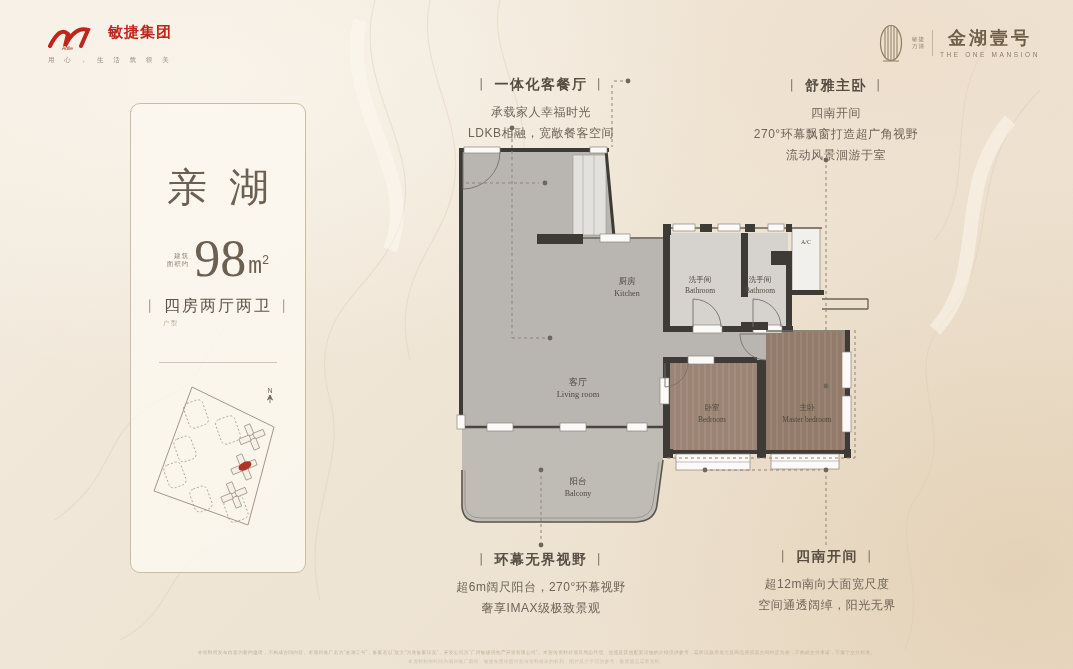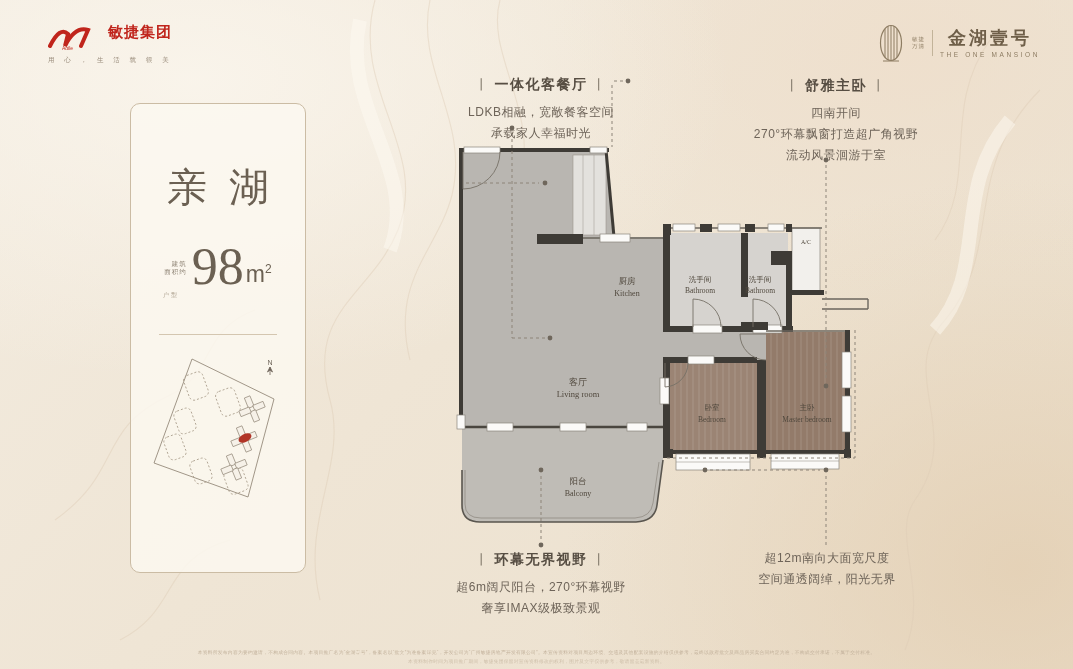--- a/index.html
+++ b/index.html
@@ -21,24 +21,24 @@
   .br-stack{font-size:5.5px;color:#8d7c62;line-height:7px;text-align:center;letter-spacing:1px;}
   .br-div{width:1px;height:26px;background:#c2b399;}
   .br-names{display:flex;flex-direction:column;align-items:center;}
   .br-name{font-size:18px;font-weight:600;color:#6f5f49;letter-spacing:3px;line-height:19px;}
   .br-en{margin-top:3px;font-size:6.5px;letter-spacing:2.6px;color:#8d7c62;}
   
   .card{position:absolute;left:130px;top:103px;width:176px;height:470px;box-sizing:border-box;
     background:rgba(252,248,240,.85);border:1px solid #cbbca4;border-radius:10px;text-align:center;}
   .card-title{margin-top:56px;font-family:"Liberation Serif",serif;font-size:40px;color:#6b6052;}
   .card-title span{display:inline-block;letter-spacing:22px;margin-right:-22px;}
-  .area-row{margin-top:30px;display:flex;justify-content:center;align-items:flex-end;}
+  .area-row{margin-top:22px;display:flex;justify-content:center;align-items:flex-end;}
   .area-label{font-size:6.5px;color:#8c8172;text-align:right;line-height:8px;margin:0 5px 13px 0;letter-spacing:1px;}
   .area-value{font-family:"Liberation Serif",serif;font-size:52px;line-height:44px;color:#6b6052;}
-  .area-unit{font-family:Liberation Sans, sans-serif;font-size:23px;color:#6b6052;margin:0 0 1px 2px;}
+  .area-unit{font-family:Liberation Mono, monospace;font-size:23px;color:#6b6052;margin:0 0 1px 2px;}
   .area-unit sup{font-size:12px;}
   .layout-row{margin-top:15px;font-family:"Liberation Serif",serif;font-size:16px;color:#5d5448;letter-spacing:2px;white-space:nowrap;}
   .layout-row .bar{color:#a79a87;font-weight:300;padding:0 5px;font-size:14px;}
   .layout-note{text-align:left;margin:2px 0 0 32px;font-size:6px;color:#b0a492;letter-spacing:2px;}
   .card-hr{width:118px;height:1px;background:#d4c6b0;margin:34px auto 0;}
   .siteplan{margin-top:12px;display:flex;justify-content:center;}
   
   .ann{position:absolute;text-align:center;color:#6e6459;}
   .ann-h{font-size:14px;font-weight:700;color:#574e43;letter-spacing:1.5px;margin-bottom:8px;white-space:nowrap;}
   .ann-h .bar{font-weight:400;color:#7c7365;padding:0 5px;font-size:13px;}
@@ -121,20 +121,21 @@
   <div class="card">
     <div class="card-title"><span>亲湖</span></div>
     <div class="area-row">
       <div class="area-label">
         <div>建筑</div>
         <div>面积约</div>
       </div>
       <div class="area-value">98</div>
       <div class="area-unit"><span>m</span><sup>2</sup></div>
     </div>
+    <div class="layout-row"><span class="bar">丨</span><span>四房两厅两卫</span><span class="bar">丨</span></div>
     <div class="layout-note">户型</div>
     <div class="card-hr"></div>
     <div class="siteplan">
       <svg width="140" height="160" viewBox="0 0 140 160">
         <polygon points="44,12 126,52 100,150 6,116" fill="none" stroke="#968b7c" stroke-width=".9"></polygon>
         <g fill="none" stroke="#a89c8a" stroke-width=".8" stroke-dasharray="2 2">
           <rect x="38" y="26" width="20" height="26" rx="5" transform="rotate(-20 48 39)"></rect>
           <rect x="70" y="42" width="20" height="26" rx="5" transform="rotate(-20 80 55)"></rect>
           <rect x="28" y="62" width="18" height="24" rx="5" transform="rotate(-20 37 74)"></rect>
           <rect x="18" y="88" width="18" height="24" rx="5" transform="rotate(-20 27 100)"></rect>
@@ -302,35 +303,36 @@
       <text class="lbl" x="578" y="496" font-size="8">Balcony</text>
       <text class="lbl" x="712" y="410" font-size="7.5" fill="#3f382f">卧室</text>
       <text class="lbl" x="712" y="422" font-size="7.5" fill="#3f382f">Bedroom</text>
       <text class="lbl" x="807" y="410" font-size="7.5" fill="#3f382f">主卧</text>
       <text class="lbl" x="807" y="422" font-size="7.5" fill="#3f382f">Master bedroom</text>
     </g>
   </svg>
 
   <div class="ann" id="ann1">
     <div class="ann-h"><span class="bar">丨</span><span>一体化客餐厅</span><span class="bar">丨</span></div>
+    <div class="ann-l">承载家人幸福时光</div>
     <div class="ann-l">LDKB相融，宽敞餐客空间</div>
-    <div class="ann-l">承载家人幸福时光</div>
   </div>
   <div class="ann" id="ann3">
     <div class="ann-h"><span class="bar">丨</span><span>舒雅主卧</span><span class="bar">丨</span></div>
     <div class="ann-l">四南开间</div>
     <div class="ann-l">270°环幕飘窗打造超广角视野</div>
     <div class="ann-l">流动风景洄游于室</div>
   </div>
   <div class="ann" id="ann4">
     <div class="ann-h"><span class="bar">丨</span><span>环幕无界视野</span><span class="bar">丨</span></div>
     <div class="ann-l">超6m阔尺阳台，270°环幕视野</div>
     <div class="ann-l">奢享IMAX级极致景观</div>
   </div>
   <div class="ann" id="ann5">
+    <div class="ann-h"><span class="bar">丨</span><span>四南开间</span><span class="bar">丨</span></div>
     <div class="ann-l">超12m南向大面宽尺度</div>
     <div class="ann-l">空间通透阔绰，阳光无界</div>
   </div>
 
   <div class="footer">
     <div class="f1">本资料所发布内容为要约邀请，不构成合同内容。本项目推广名为“金湖壹号”，备案名以“批文”为准备案详见“，开发公司为“广州敏捷房地产开发有限公司”。本宣传资料对项目周边环境、交通及其他配套设施的介绍仅供参考，最终以政府批文及商品房买卖合同约定为准，不构成交付承诺，不属于交付标准。</div>
     <div class="f2">本资料制作时间为项目推广期间，敏捷集团保留对宣传资料修改的权利，图片及文字仅供参考，敬请留意最新资料。</div>
   </div>
 
 </div>

